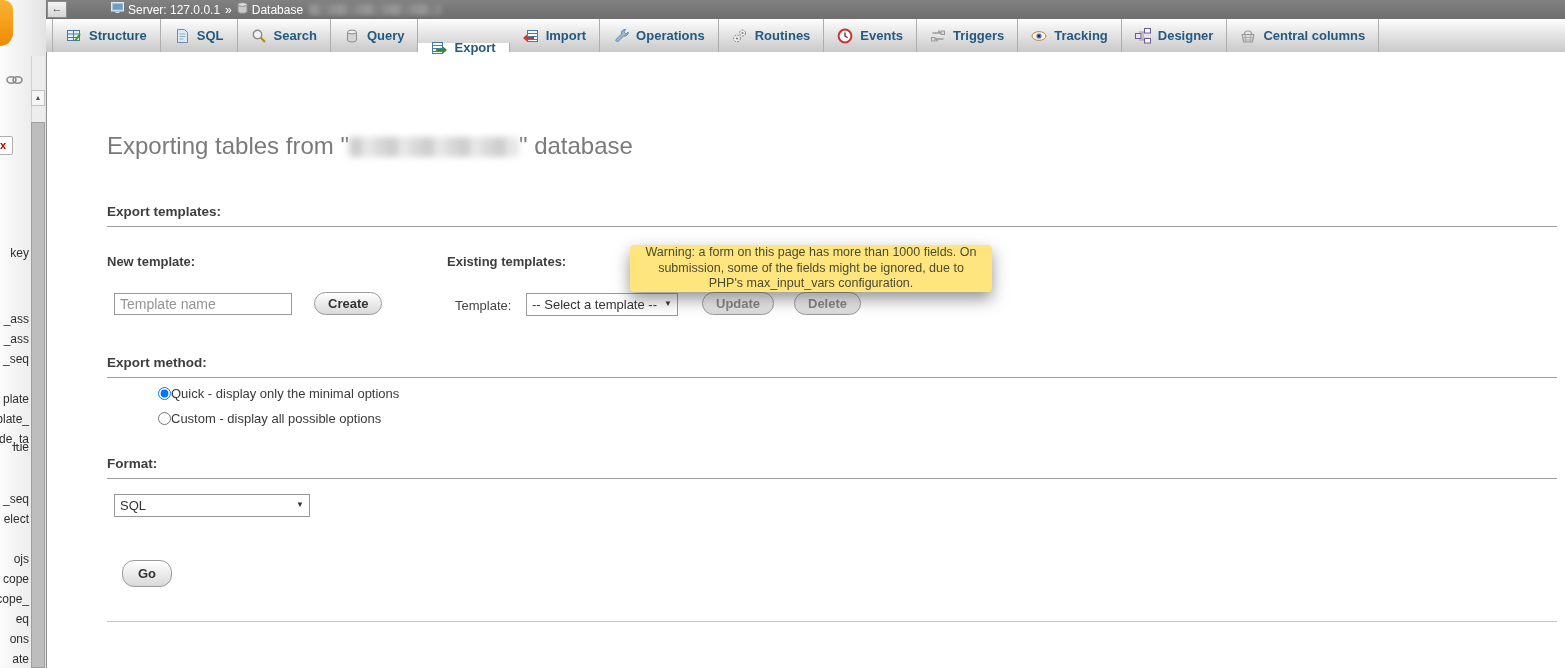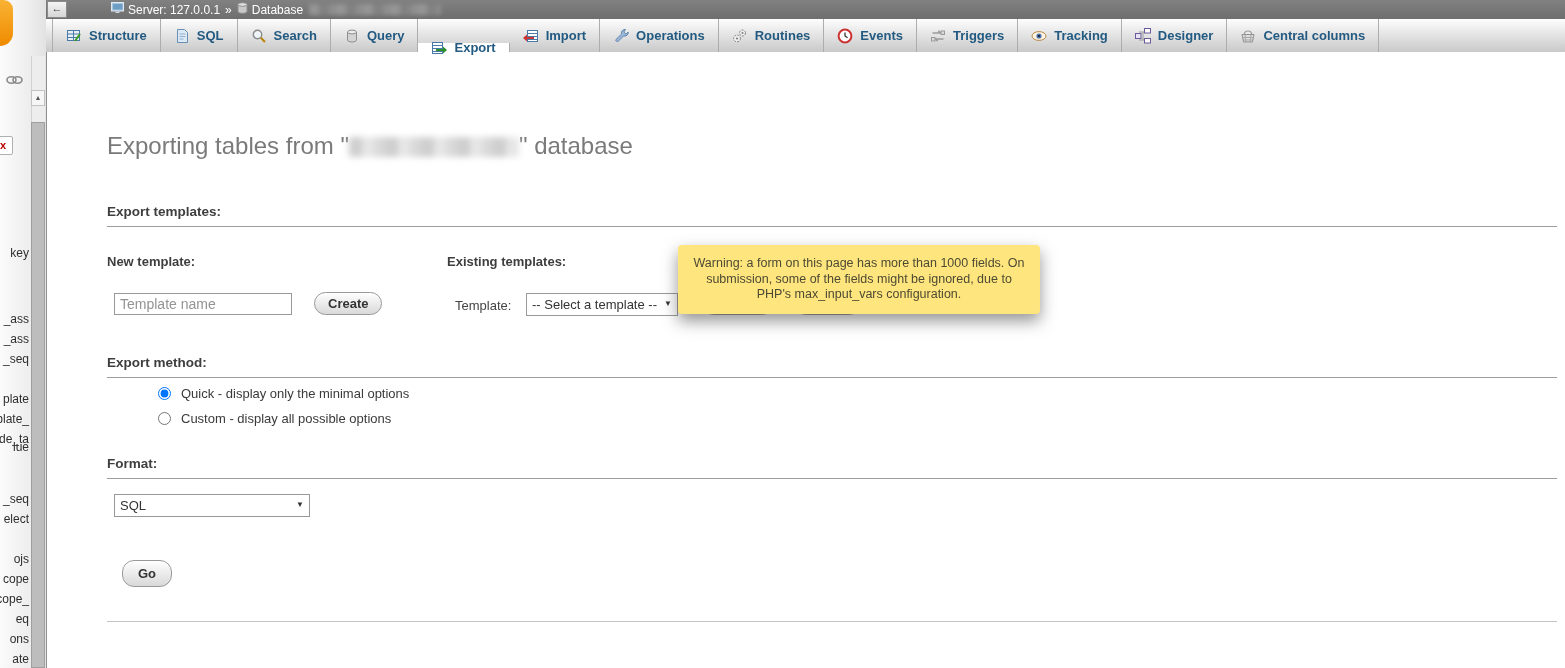--- a/index.html
+++ b/index.html
@@ -78,23 +78,23 @@
   .selwrap{border:1px solid #999;background:#fff;box-sizing:border-box;}
   .selwrap select{appearance:none;-webkit-appearance:none;border:0;
     background:transparent;font-size:13px;font-family:inherit;color:#333;
     padding:2px 20px 2px 5px;width:100%;height:100%;}
   .selwrap::after{content:"▼";position:absolute;right:5px;top:5px;font-size:8px;
     color:#333;pointer-events:none;}
 
   #warn-tip{left:583px;top:193px;width:336px;background:#ffe57e;
     border-radius:4px;box-shadow:0 7px 16px rgba(60,60,60,.55);
     text-align:center;font-size:12.5px;line-height:15.5px;color:#4c4a33;
-    padding:11px 13px;z-index:6;margin-left:48px;}
-
-  .radiorow{display:flex;align-items:center;gap:10px;font-size:13px;color:#3a3a3a;
+    padding:0 13px;z-index:6;}
+
+  .radiorow{display:flex;align-items:center;font-size:13px;color:#3a3a3a;
     cursor:pointer;}
   .radiorow input{margin:0;}
 
   #bottom-rule{left:60px;right:8px;top:569px;border-top:1px solid #c4c4c4;height:0;}
 </style>
 </head>
 <body>
 
 <div id="app">
 

